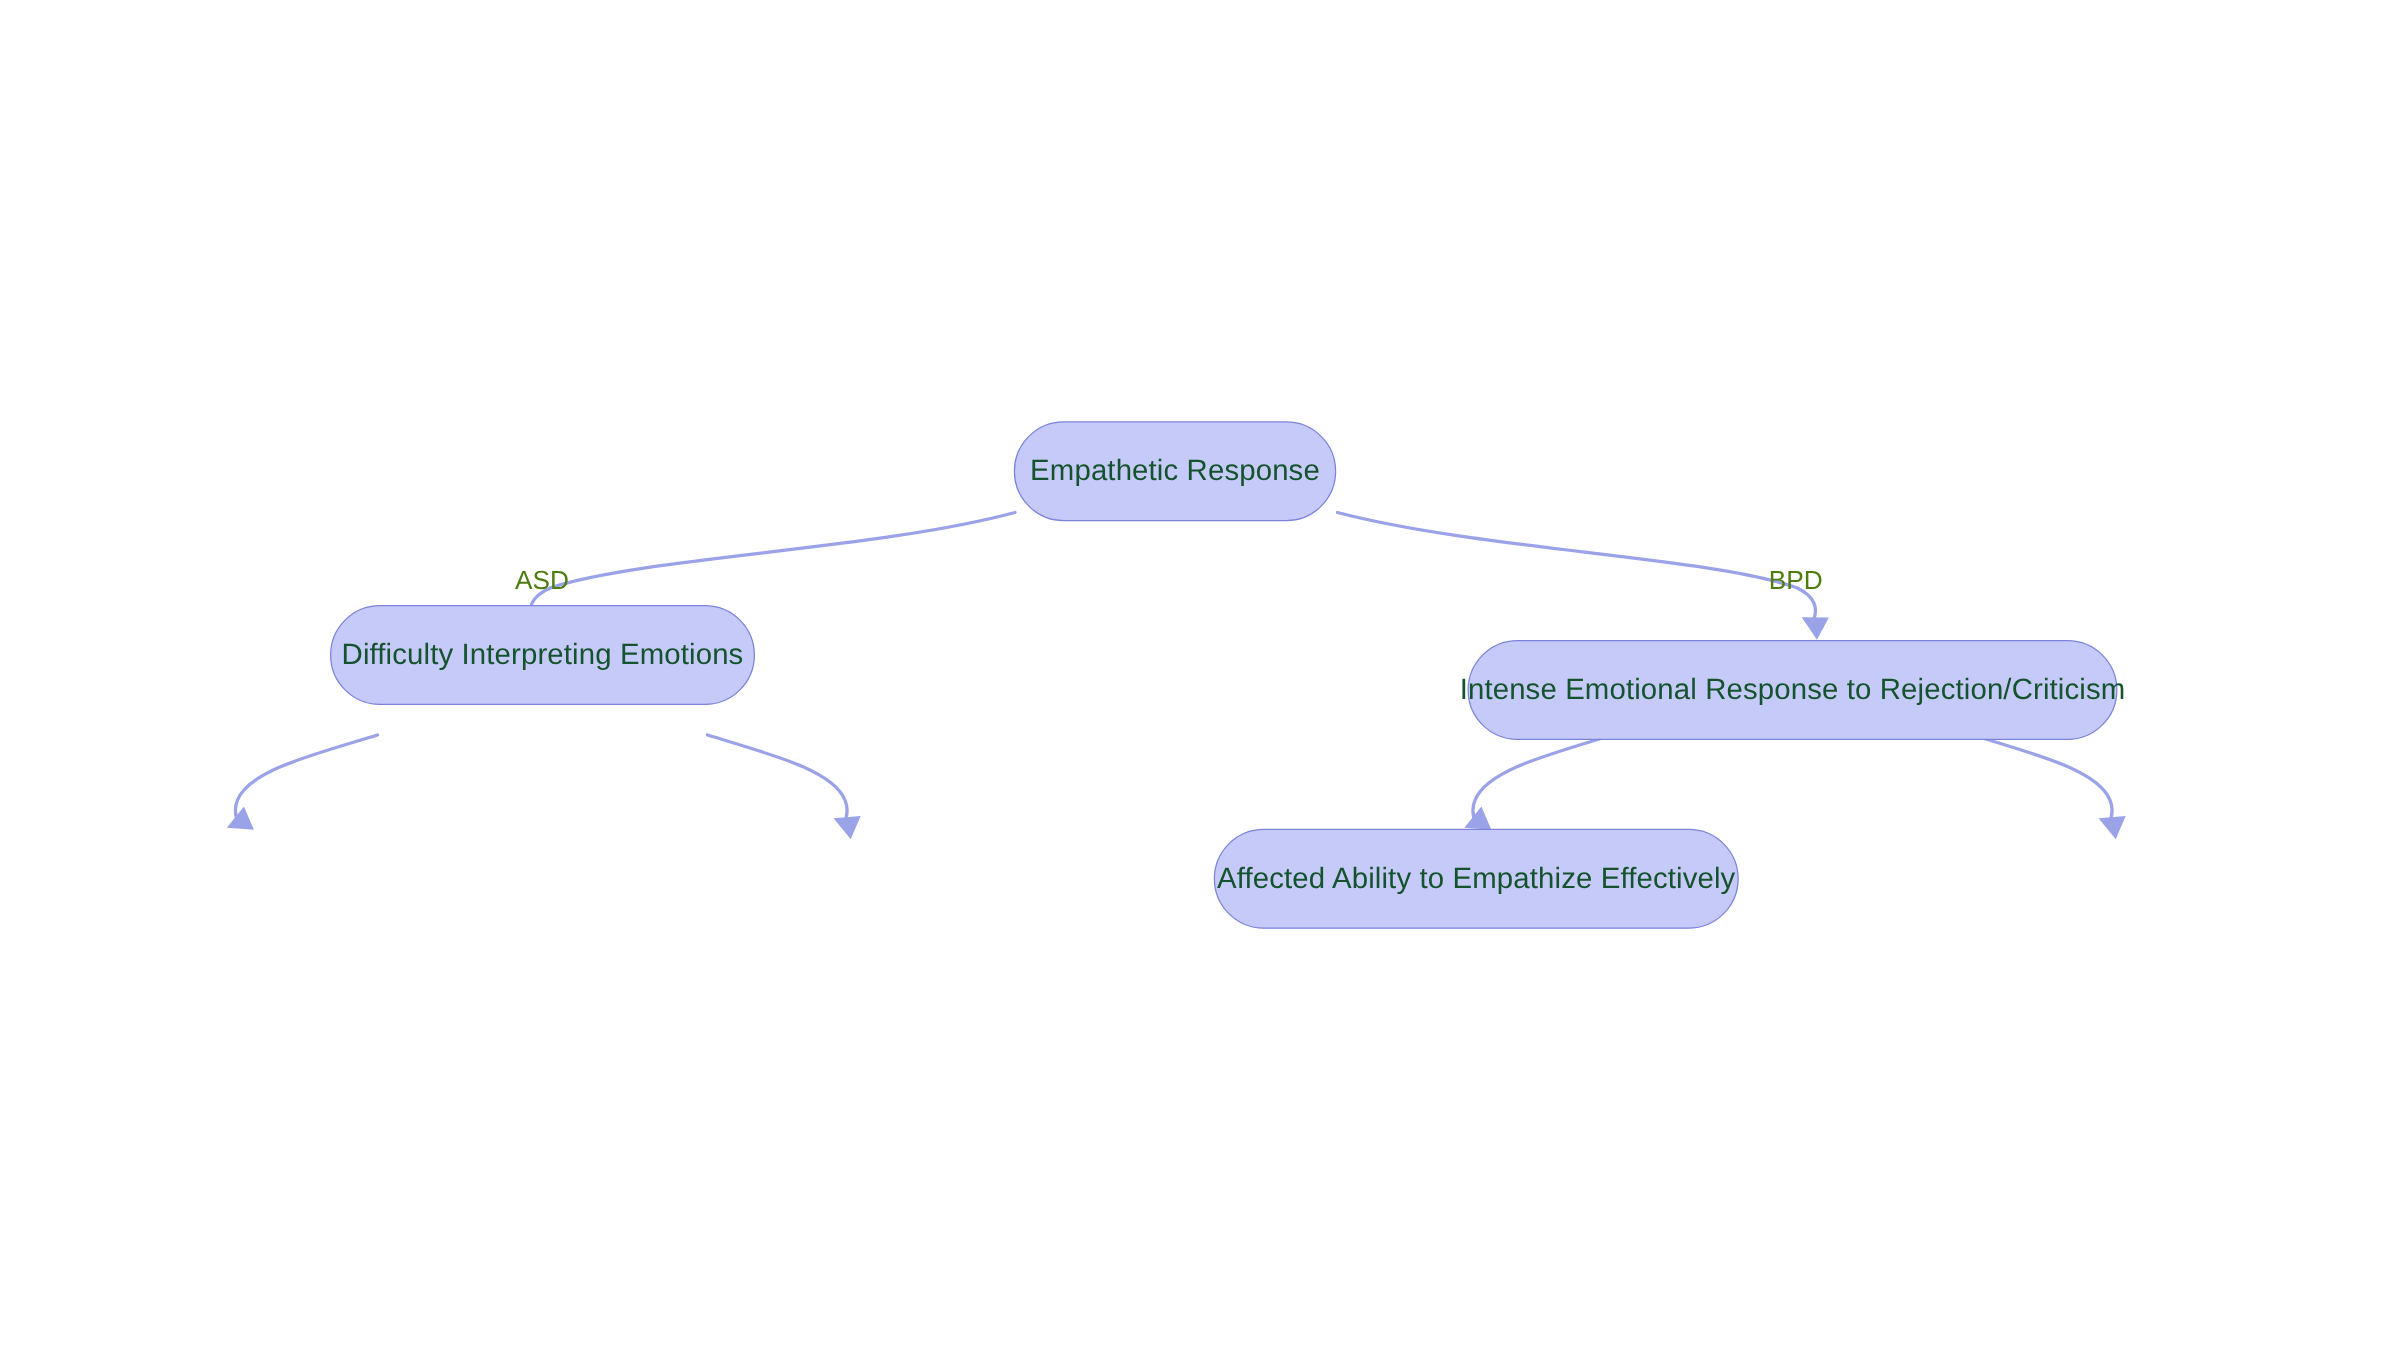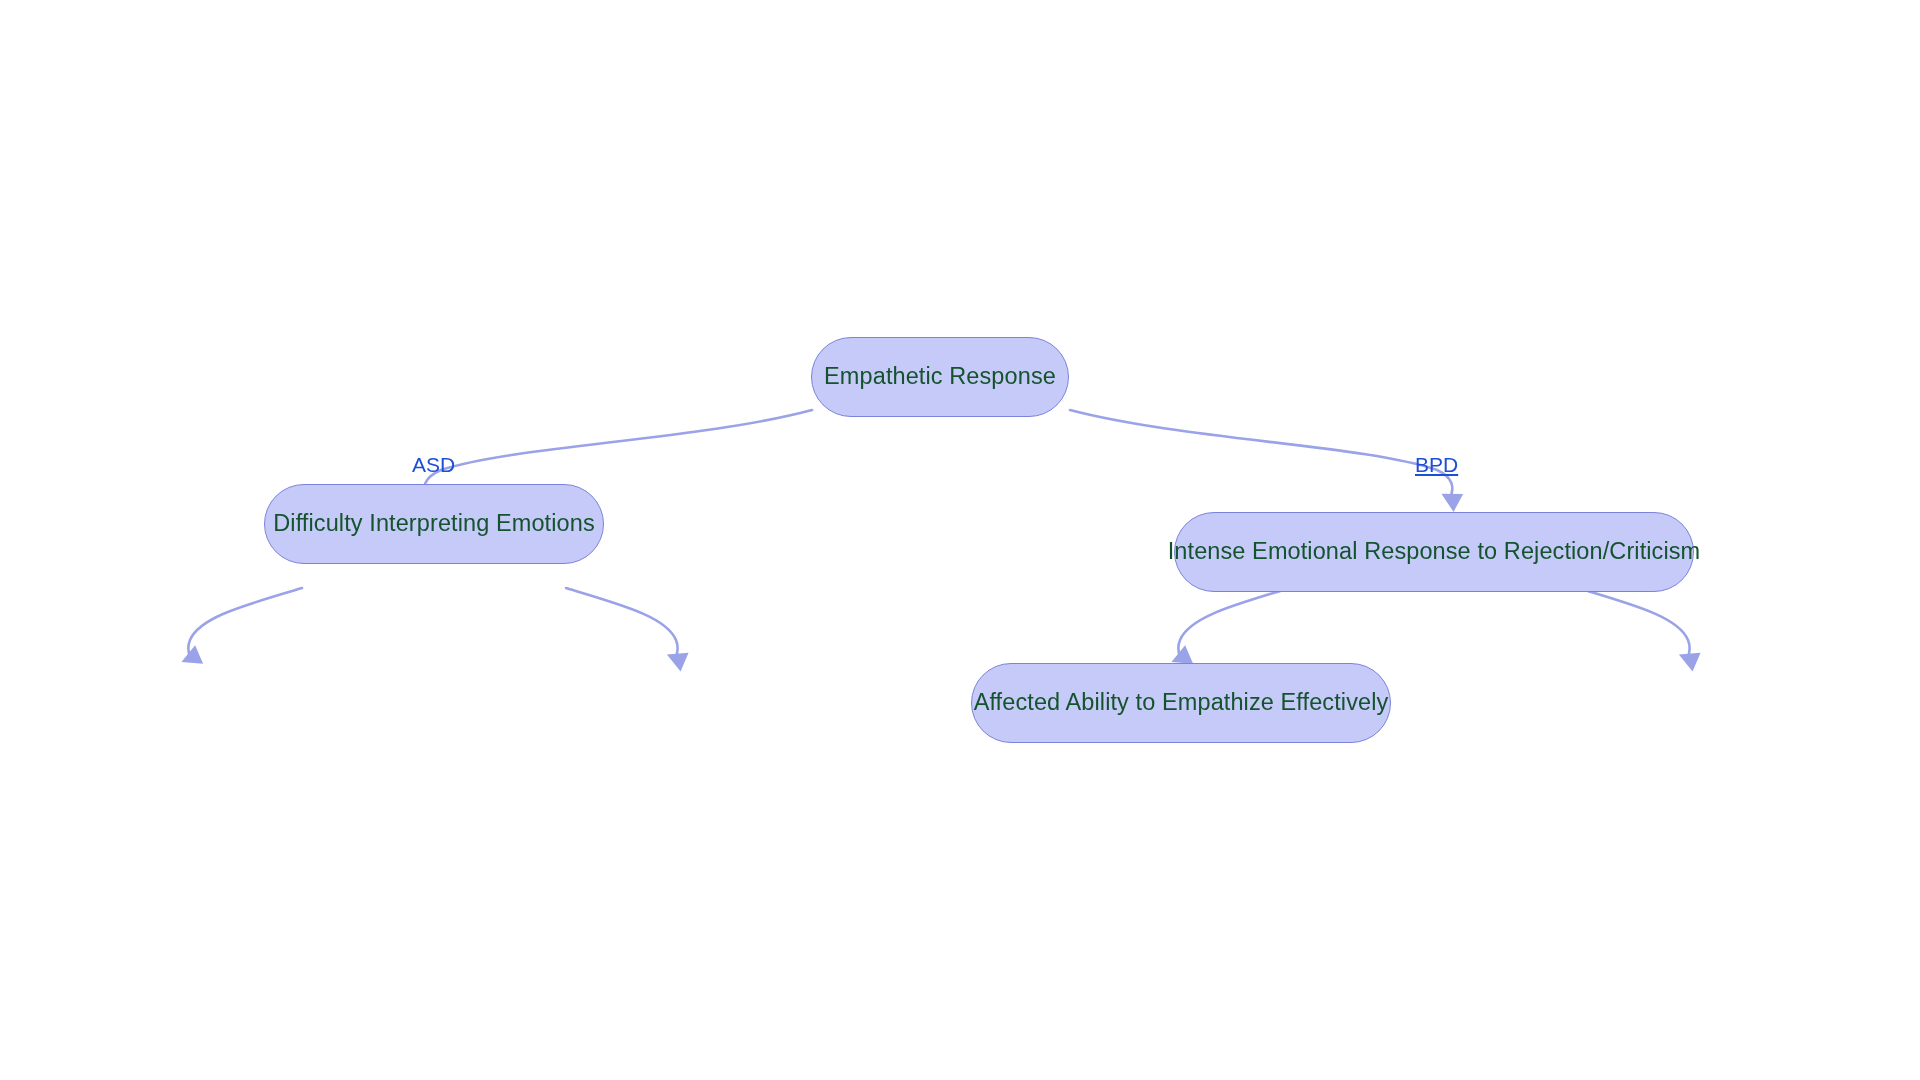--- a/index.html
+++ b/index.html
@@ -41,21 +41,21 @@
     letter-spacing: 0.1px;
     white-space: nowrap;
     z-index: 2;
   }
   .node-label {
     display: block;
     line-height: 1;
   }
   .edge-label {
     position: absolute;
-    color: #1d4ed8;
+    color: #4d7c0f;
     font-size: 21px;
     line-height: 1;
     white-space: nowrap;
     z-index: 3;
   }
 </style>
 </head>
 <body>
 
 <div id="flowchart-canvas">
@@ -94,15 +94,15 @@
 
 
 
   <div class="node" style="left:971px; top:663px; width:420px; height:80px;align-items:center;">
     <span class="node-label">Affected Ability to Empathize Effectively</span>
   </div>
 
 
   <div class="edge-label" style="left:412px; top:454px;">ASD</div>
 
-  <div class="edge-label" style="left:1415px; top:454px;text-decoration:underline;">BPD</div>
+  <div class="edge-label" style="left:1415px; top:454px;">BPD</div>
 
 </div>
 
 </body></html>

